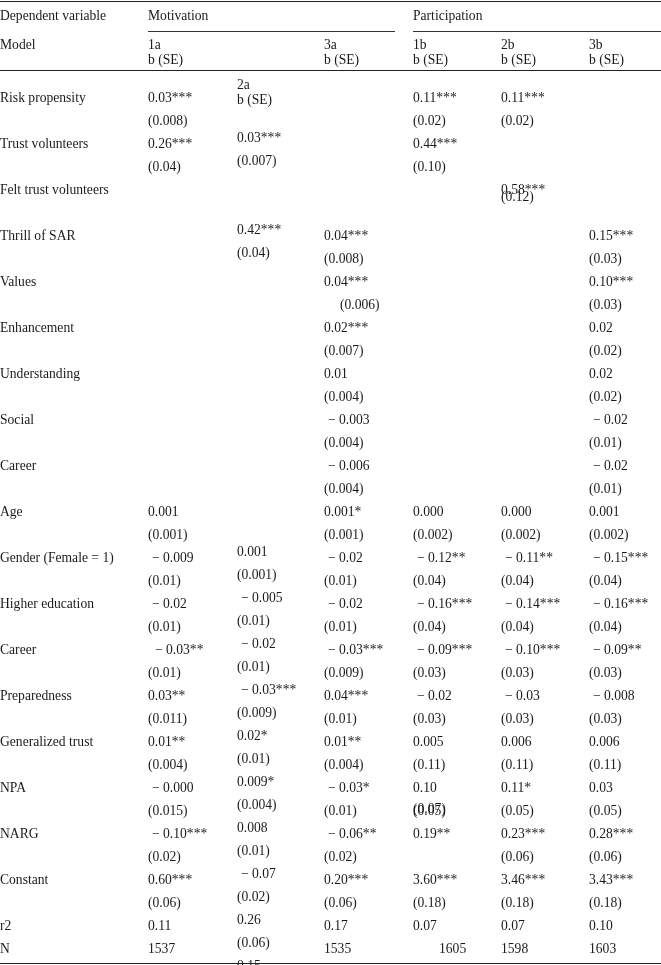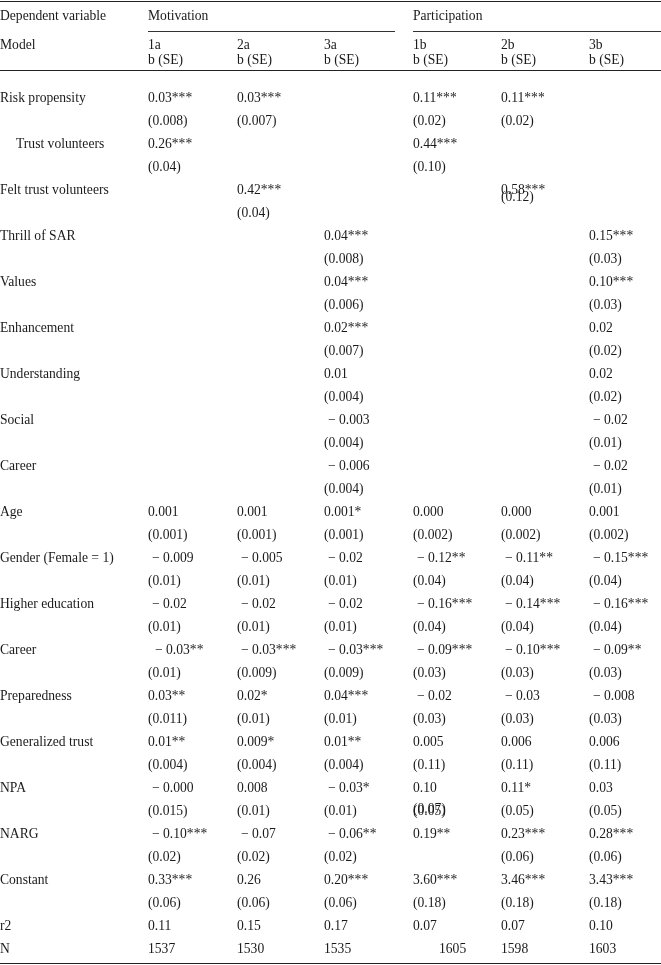--- a/index.html
+++ b/index.html
@@ -7,21 +7,21 @@
   .tbl { position: relative; width: 661px; height: 965px; }
   .rule { position: absolute; left: 0; height: 0; }
   .rule.top { top: 1px; width: 661px; border-top: 1.4px solid #222; }
   .rule.mid { top: 70px; width: 661px; border-top: 1.4px solid #222; }
   .rule.bot { top: 963px; width: 661px; border-top: 1.4px solid #222; }
   .rule.grp-mot { top: 31px; left: 148px; width: 247px; border-top: 1px solid #333; }
   .rule.grp-par { top: 31px; left: 413px; width: 248px; border-top: 1px solid #333; }
   .cell { position: absolute; white-space: nowrap; line-height: 16px; }
   .c0 { left: 0px; }
   .c1 { left: 148px; }
-  .c2 { left: 237px; }
+  .c2 { left: 237px; margin-top: 40px; }
   .c3 { left: 324px; }
   .c4 { left: 413px; }
   .c5 { left: 501px; }
   .c6 { left: 589px; }
   .neg { margin-left: 4px; }
 </style>
 </head>
 <body>
 
 <div class="tbl" id="tbl">
@@ -54,38 +54,38 @@
   <div id="body-rows">
       <div class="cell c0" style="top: 90px;">Risk propensity</div>
       <div class="cell c1" style="top: 90px;">0.03***</div>
       <div class="cell c1" style="top: 113px;">(0.008)</div>
       <div class="cell c2" style="top: 90px;">0.03***</div>
       <div class="cell c2" style="top: 113px;">(0.007)</div>
       <div class="cell c4" style="top: 90px;">0.11***</div>
       <div class="cell c4" style="top: 113px;">(0.02)</div>
       <div class="cell c5" style="top: 90px;">0.11***</div>
       <div class="cell c5" style="top: 113px;">(0.02)</div>
-      <div class="cell c0" style="top: 136px; padding-left: 16px;">Trust volunteers</div>
+      <div class="cell c0" style="top: 136px;">Trust volunteers</div>
       <div class="cell c1" style="top: 136px;">0.26***</div>
       <div class="cell c1" style="top: 159px;">(0.04)</div>
       <div class="cell c4" style="top: 136px;">0.44***</div>
       <div class="cell c4" style="top: 159px;">(0.10)</div>
       <div class="cell c0" style="top: 182px;">Felt trust volunteers</div>
       <div class="cell c2" style="top: 182px;">0.42***</div>
       <div class="cell c2" style="top: 205px;">(0.04)</div>
       <div class="cell c5" style="top: 182px;">0.58***</div>
       <div class="cell c5" style="top: 189px; text-align: center;">(0.12)</div>
       <div class="cell c0" style="top: 228px;">Thrill of SAR</div>
       <div class="cell c3" style="top: 228px;">0.04***</div>
       <div class="cell c3" style="top: 251px;">(0.008)</div>
       <div class="cell c6" style="top: 228px;">0.15***</div>
       <div class="cell c6" style="top: 251px;">(0.03)</div>
       <div class="cell c0" style="top: 274px;">Values</div>
       <div class="cell c3" style="top: 274px;">0.04***</div>
-      <div class="cell c3" style="top: 297px;">(0.006)</div>
+      <div class="cell c3" style="top: 297px; margin-left: 16px;">(0.006)</div>
       <div class="cell c6" style="top: 274px;">0.10***</div>
       <div class="cell c6" style="top: 297px;">(0.03)</div>
       <div class="cell c0" style="top: 320px;">Enhancement</div>
       <div class="cell c3" style="top: 320px;">0.02***</div>
       <div class="cell c3" style="top: 343px;">(0.007)</div>
       <div class="cell c6" style="top: 320px;">0.02</div>
       <div class="cell c6" style="top: 343px;">(0.02)</div>
       <div class="cell c0" style="top: 366px;">Understanding</div>
       <div class="cell c3" style="top: 366px;">0.01</div>
       <div class="cell c3" style="top: 389px;">(0.004)</div>
@@ -199,21 +199,21 @@
       <div class="cell c2" style="top: 849px;">(0.02)</div>
       <div class="cell c3 neg" style="top: 826px;">− 0.06**</div>
       <div class="cell c3" style="top: 849px;">(0.02)</div>
       <div class="cell c4" style="top: 826px;">0.19**</div>
       <div class="cell c4" style="top: 801px;">(0.07)</div>
       <div class="cell c5" style="top: 826px;">0.23***</div>
       <div class="cell c5" style="top: 849px;">(0.06)</div>
       <div class="cell c6" style="top: 826px;">0.28***</div>
       <div class="cell c6" style="top: 849px;">(0.06)</div>
       <div class="cell c0" style="top: 872px;">Constant</div>
-      <div class="cell c1" style="top: 872px;">0.33***</div>
+      <div class="cell c1" style="top: 872px;">0.60***</div>
       <div class="cell c1" style="top: 895px;">(0.06)</div>
       <div class="cell c2" style="top: 872px;">0.26</div>
       <div class="cell c2" style="top: 895px;">(0.06)</div>
       <div class="cell c3" style="top: 872px;">0.20***</div>
       <div class="cell c3" style="top: 895px;">(0.06)</div>
       <div class="cell c4" style="top: 872px;">3.60***</div>
       <div class="cell c4" style="top: 895px;">(0.18)</div>
       <div class="cell c5" style="top: 872px;">3.46***</div>
       <div class="cell c5" style="top: 895px;">(0.18)</div>
       <div class="cell c6" style="top: 872px;">3.43***</div>

